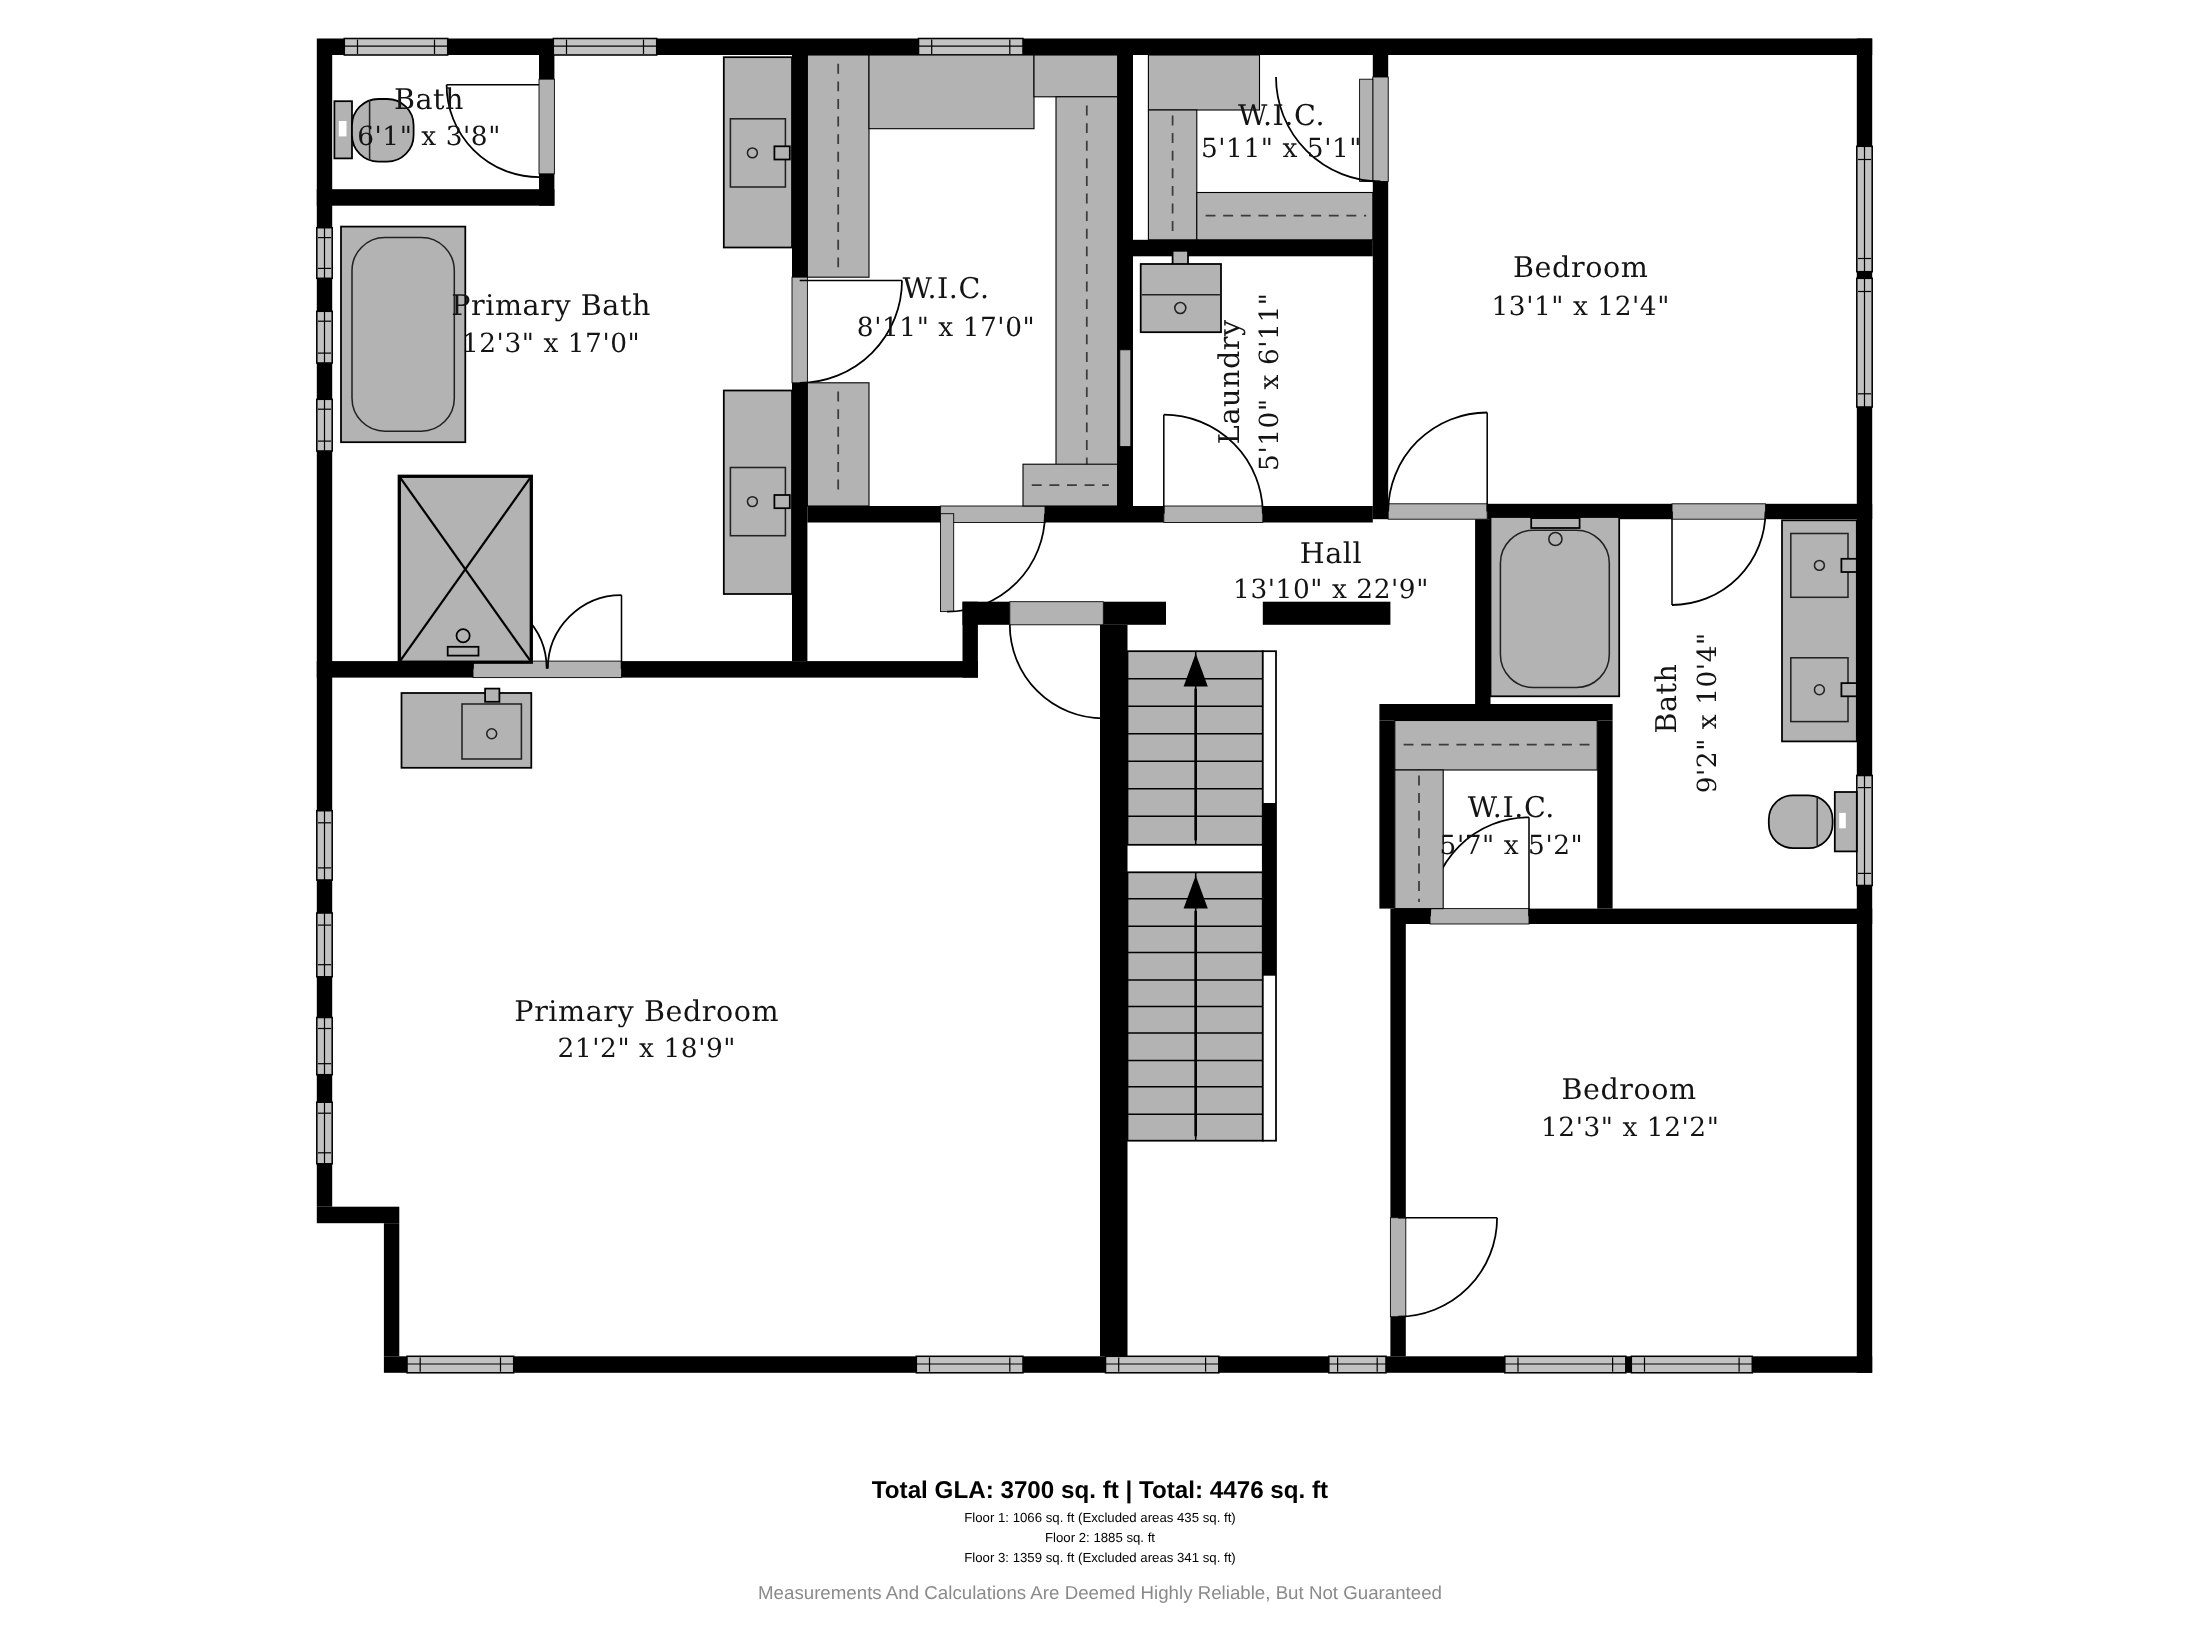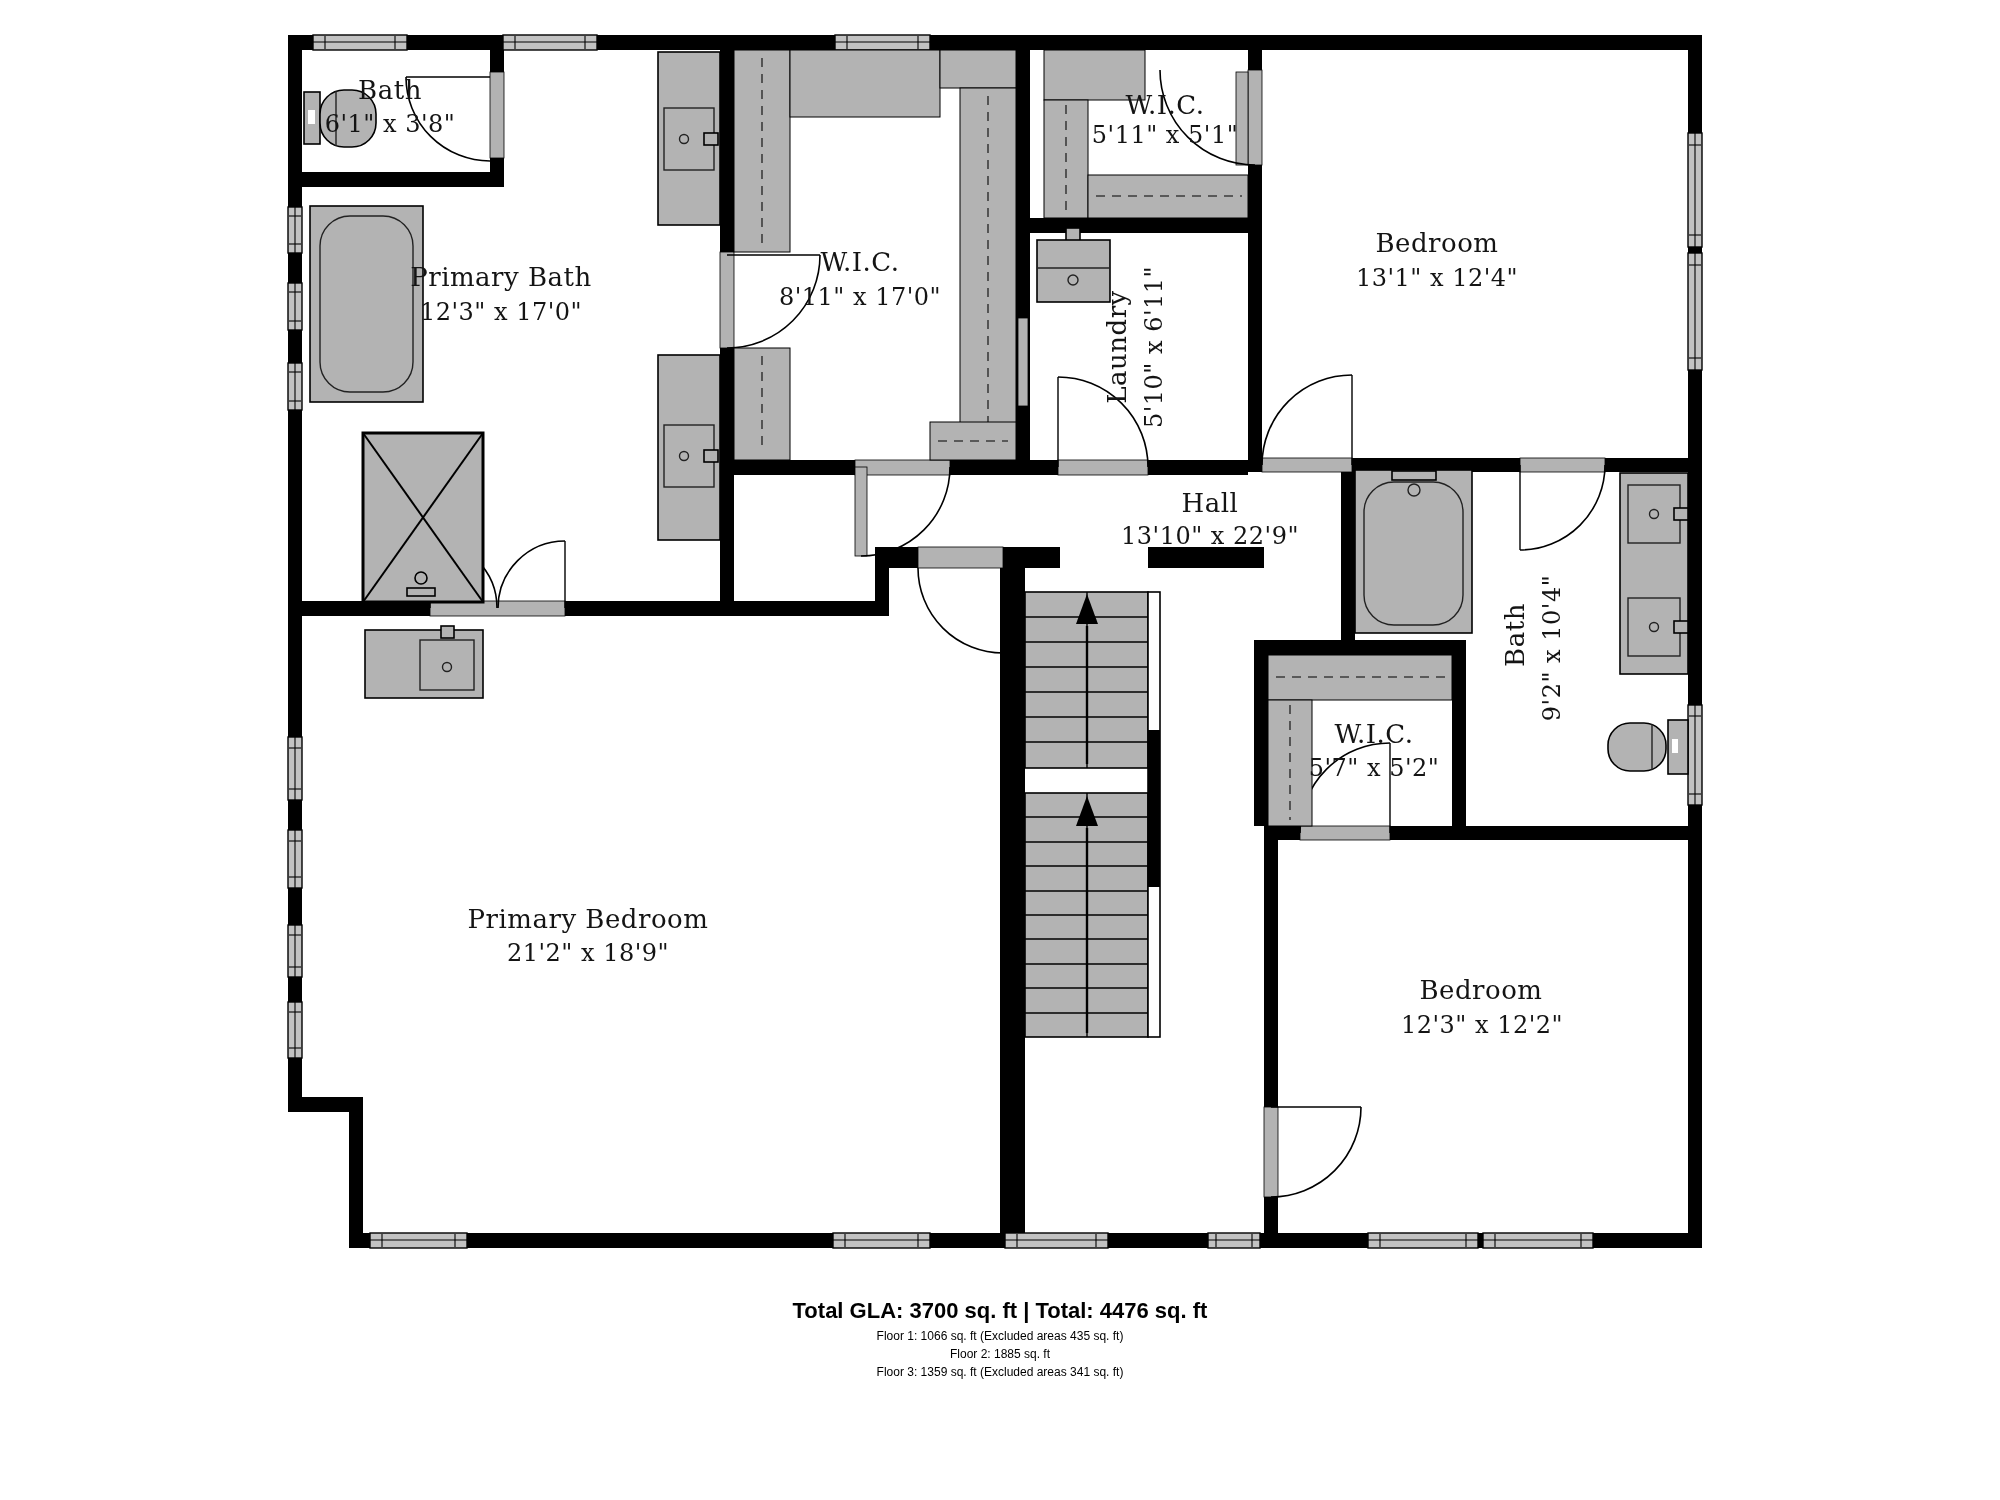--- a/index.html
+++ b/index.html
@@ -14,21 +14,21 @@
   .fix-in{fill:none;stroke:#222;stroke-width:1.4;}
   .band{fill:#b3b3b3;stroke:#000;stroke-width:1;}
   .dash{stroke:#3c3c3c;stroke-width:1.6;stroke-dasharray:9 7;fill:none;}
   .win{fill:#c2c2c2;stroke:#000;stroke-width:1.4;}
   .wline{stroke:#000;stroke-width:1.1;}
   .sill{fill:#b3b3b3;stroke:#000;stroke-width:.8;}
   .arc{fill:none;stroke:#000;stroke-width:1.6;}
   .leaf{stroke:#000;stroke-width:1.4;}
   .tread{fill:#b3b3b3;stroke:#000;stroke-width:1.6;}
   .tline{stroke:#000;stroke-width:1.4;}
-  .footer{position:absolute;top:1298px;left:0;width:2000px;text-align:center;}
+  .footer{position:absolute;top:1342px;left:0;width:2000px;text-align:center;}
   .footer .f-total{font-size:22px;font-weight:bold;color:#000;margin:0 0 5px 0;}
   .footer .f-line{font-size:12px;color:#000;margin:0 0 4px 0;}
   .footer .f-disc{font-size:17px;color:#8a8a8a;margin-top:16px;}
 </style>
 </head>
 <body>
 
 <svg id="plan" width="2000" height="1500" viewBox="0 0 2000 1500">
 
   <g>
@@ -436,13 +436,14 @@
     <text class="room-name" x="1481" y="999" text-anchor="middle">Bedroom</text>
     <text class="room-dims" x="1482" y="1033" text-anchor="middle">12'3" x 12'2"</text>
   </g>
 </svg>
 
 <div class="footer">
   <div class="f-total">Total GLA: 3700 sq. ft | Total: 4476 sq. ft</div>
   <div class="f-line">Floor 1: 1066 sq. ft (Excluded areas 435 sq. ft)</div>
   <div class="f-line">Floor 2: 1885 sq. ft</div>
   <div class="f-line">Floor 3: 1359 sq. ft (Excluded areas 341 sq. ft)</div>
+  <div class="f-disc">Measurements And Calculations Are Deemed Highly Reliable, But Not Guaranteed</div>
 </div>
 
 </body></html>

